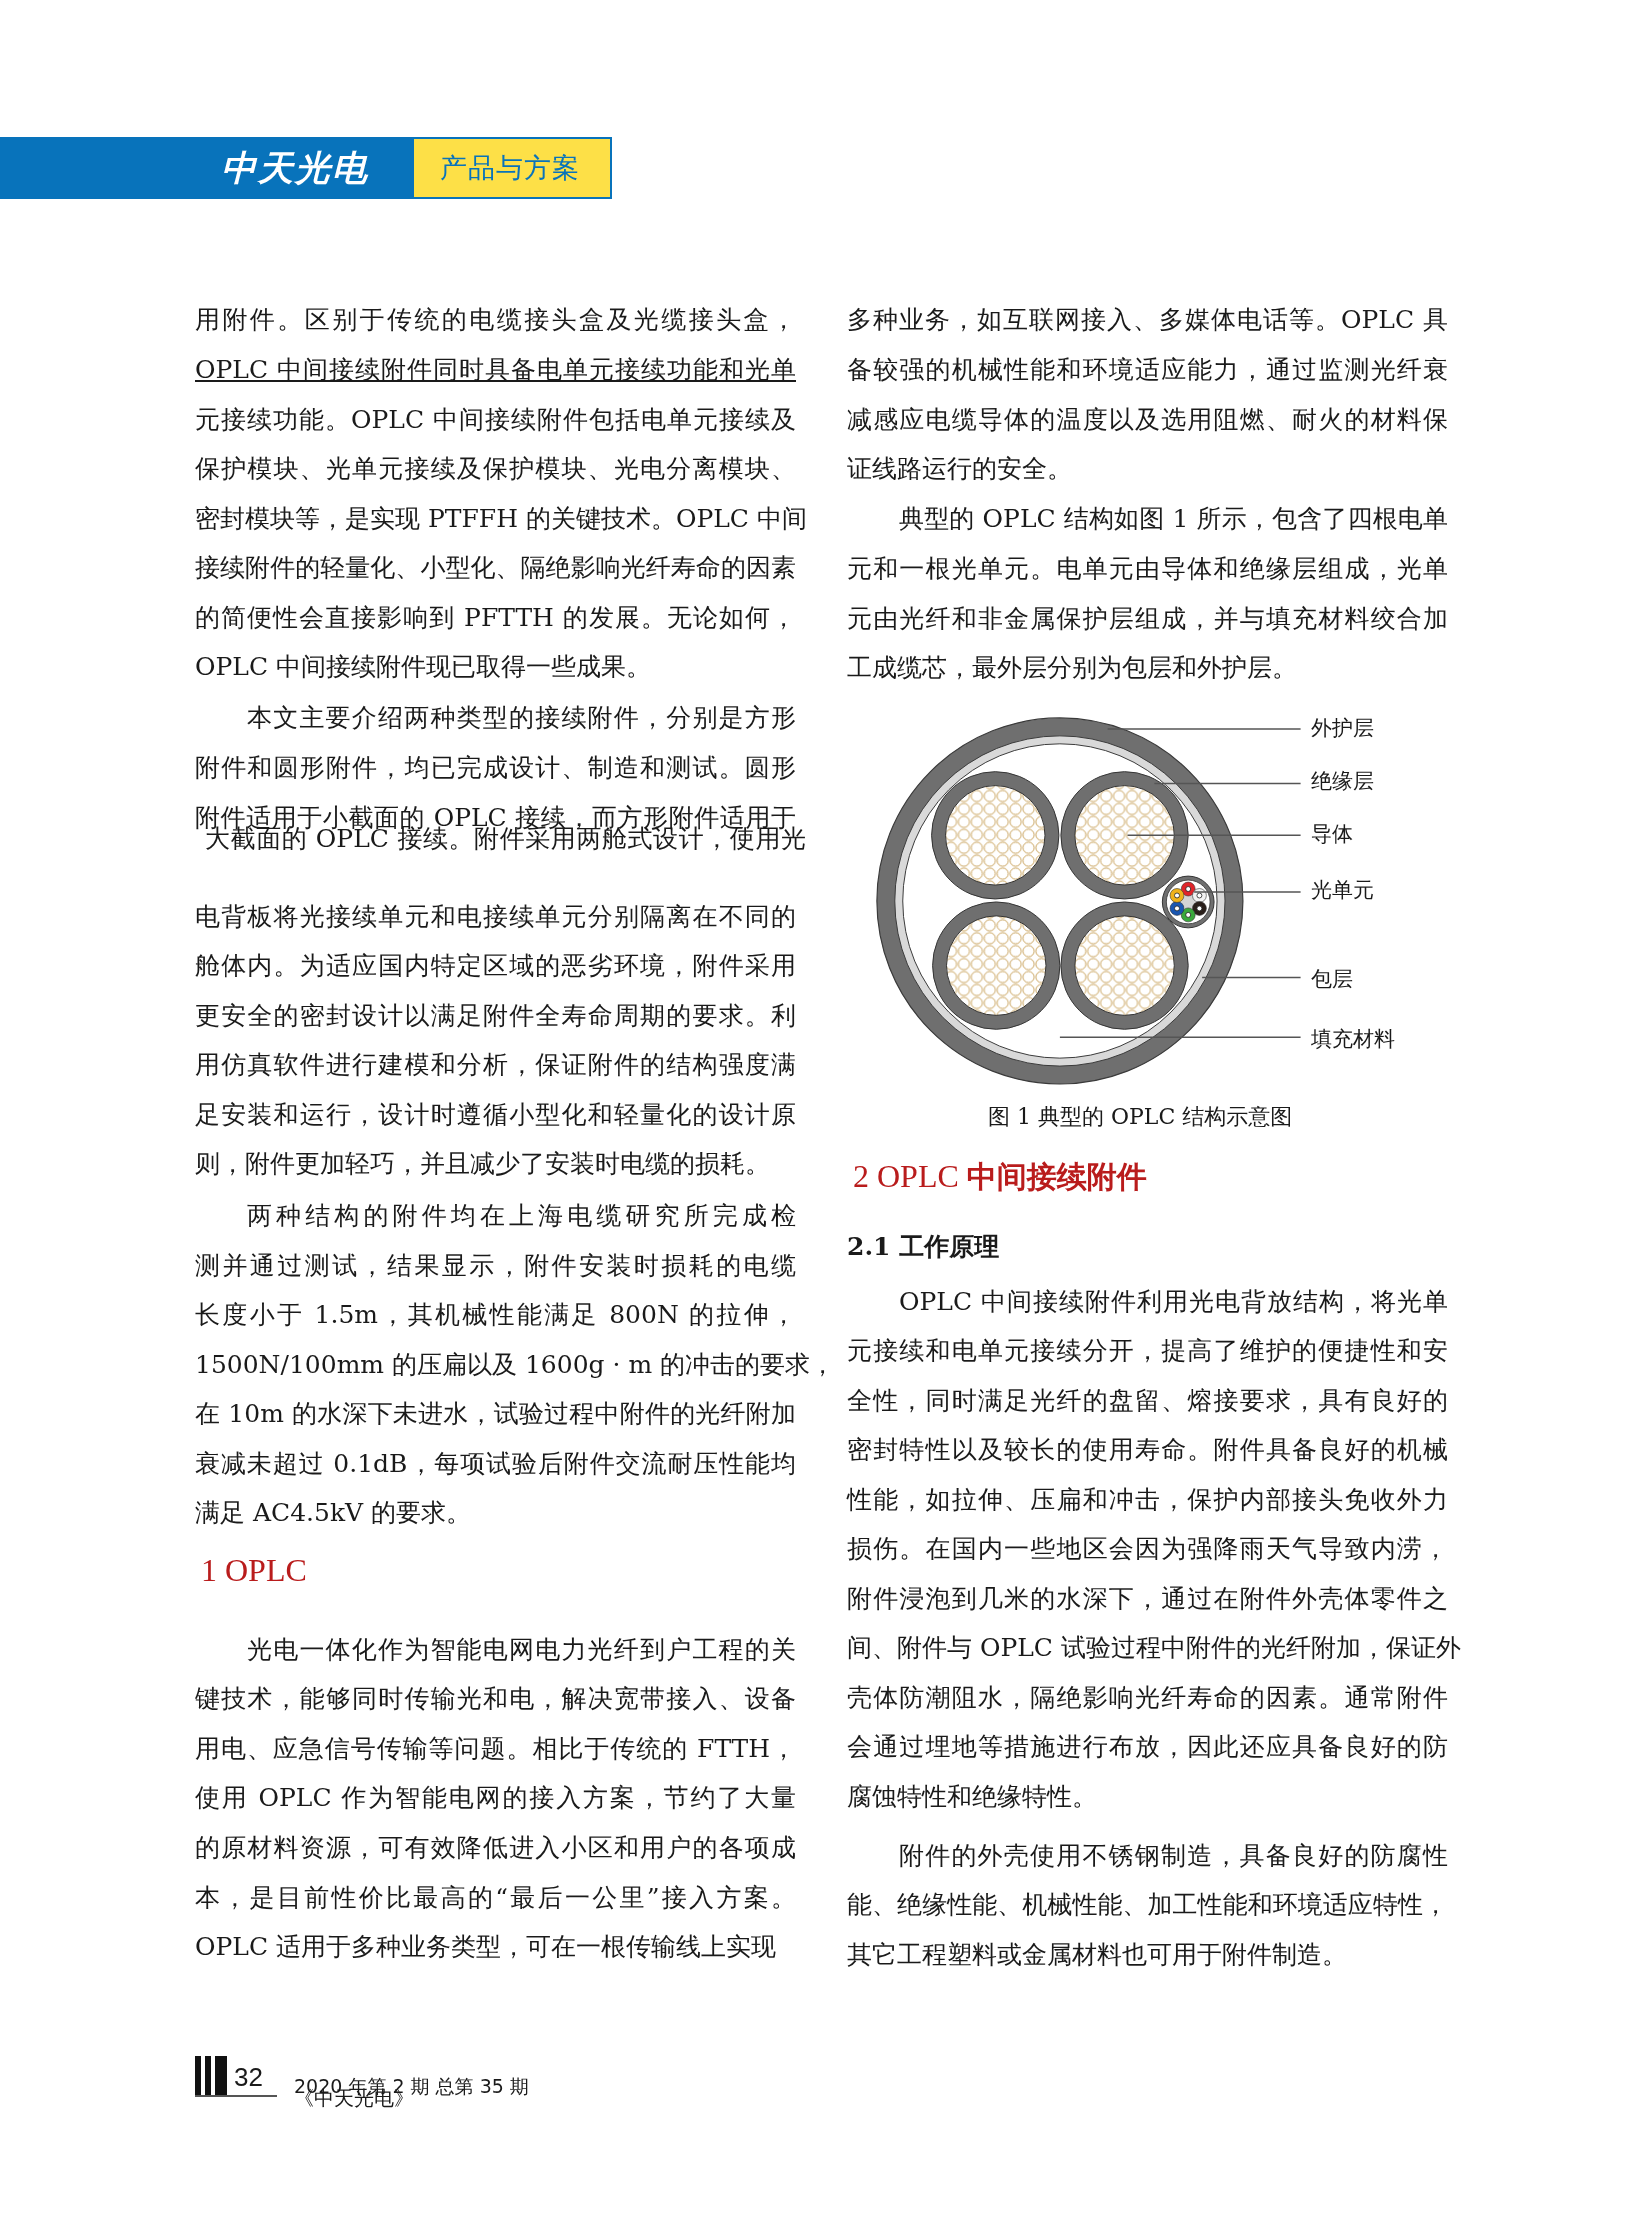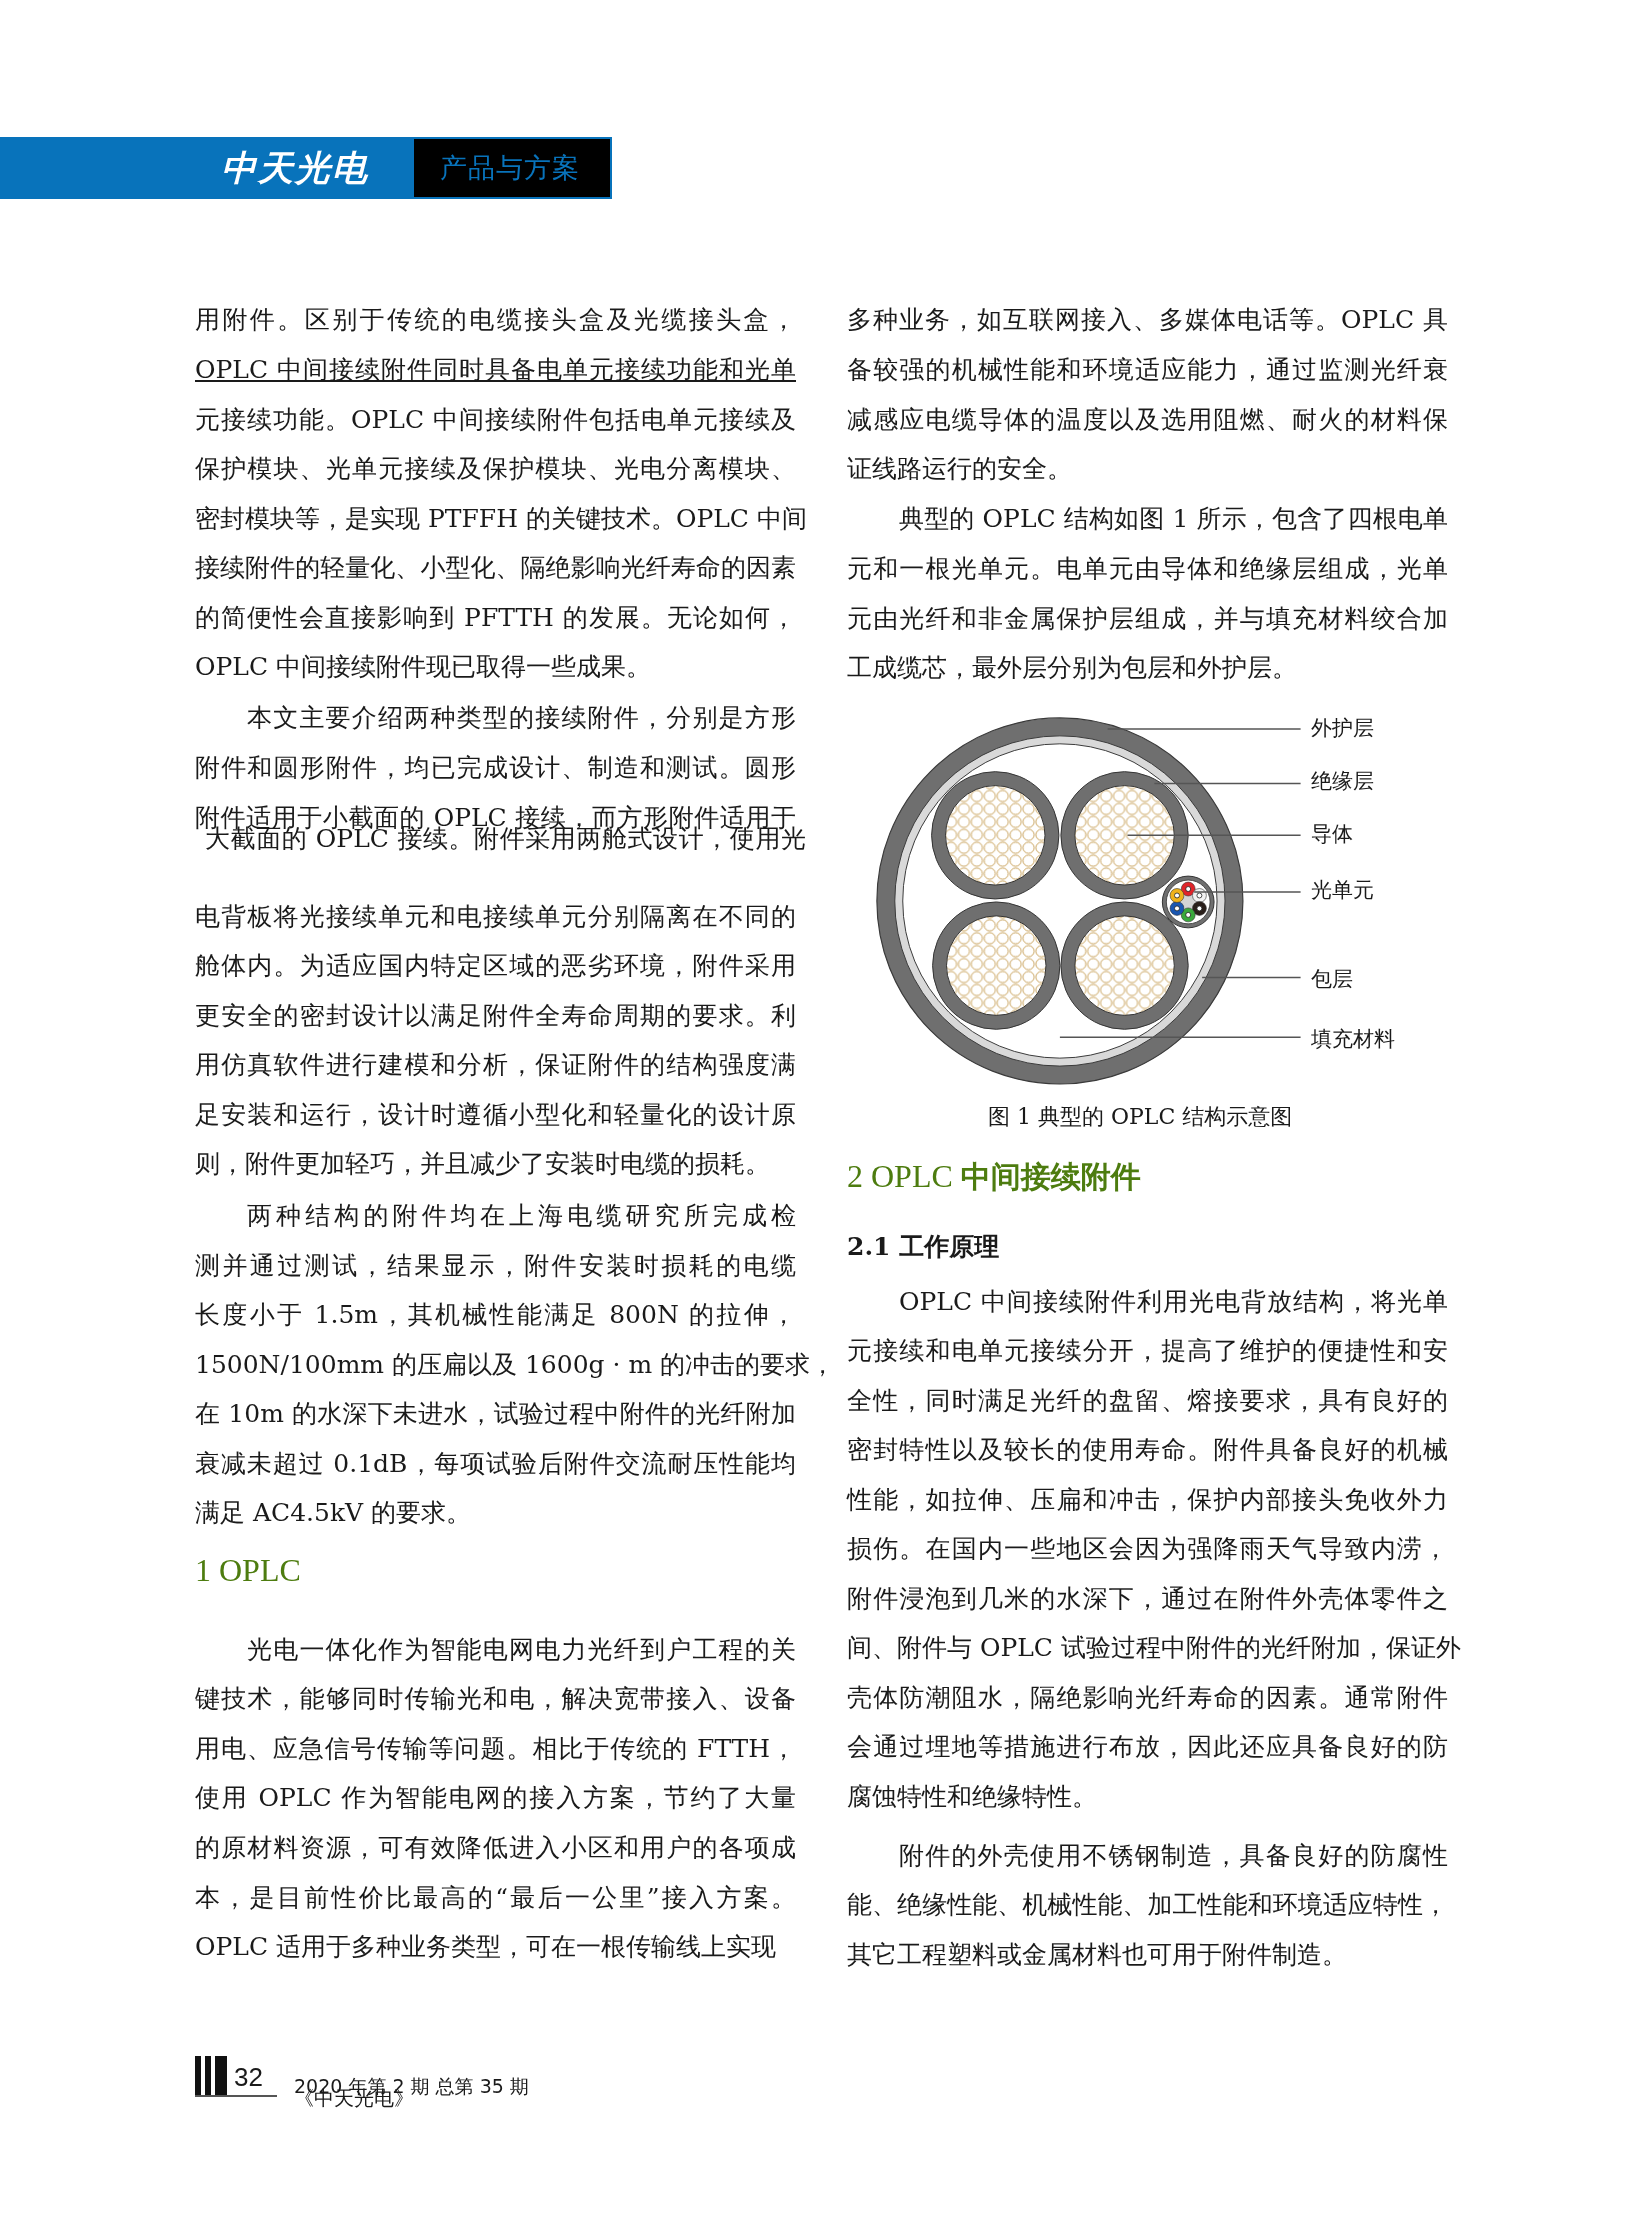--- a/index.html
+++ b/index.html
@@ -3,32 +3,32 @@
 <meta charset="utf-8">
 <style>
   html, body { margin:0; padding:0; }
   body { width:1646px; height:2233px; background:#ffffff; position:relative; overflow:hidden;
          font-family:"DejaVu Serif","Liberation Serif",serif; color:#1a1a1a; }
   .hdr-bar { position:absolute; left:0; top:137px; width:412px; height:62px; background:#0873bb; }
   .hdr-logo { position:absolute; left:221px; top:139px; width:149px; height:58px; line-height:58px;
               color:#fff; font-family:"DejaVu Serif",serif; font-weight:bold; font-size:35px;
               letter-spacing:2px; font-style:italic; }
   .hdr-box { position:absolute; left:412px; top:137px; width:196px; height:58px; border:2px solid #0873bb;
-             background:#000000; }
+             background:#fde047; }
   .hdr-box span { position:absolute; left:26px; top:0; line-height:58px; font-size:27px; color:#0873bb;
                   font-family:"DejaVu Sans","Liberation Sans",sans-serif; letter-spacing:1px; }
 
   .col { position:absolute; width:601px; }
   .col-left { left:195px; top:0; }
   .col-right { left:847px; top:0; }
   .line { position:absolute; left:0; width:601px; height:30px; line-height:30px; font-size:25px;
           white-space:nowrap; text-align:justify; text-align-last:justify; letter-spacing:0px; }
   .line.last { text-align-last:left; }
   .line.indent { left:52px; width:549px; }
-  .h1 { position:absolute; left:0; font-size:32px; line-height:36px; color:#4d7c0f; white-space:nowrap;
+  .h1 { position:absolute; left:6px; font-size:32px; line-height:36px; color:#b91c1c; white-space:nowrap;
         font-family:"Liberation Serif","DejaVu Serif",serif; }
   .h1 b { font-family:"DejaVu Sans","Liberation Sans",sans-serif; font-weight:bold; font-size:30px; }
   .h2 { position:absolute; left:0; font-size:25px; line-height:30px; font-weight:bold; white-space:nowrap; }
   .caption { position:absolute; font-size:22px; line-height:26px; white-space:nowrap; }
 
   .fig { position:absolute; left:856px; top:687px; width:557px; height:418px; }
   .fig-label { position:absolute; left:1311px; font-size:21px; line-height:24px; white-space:nowrap; }
 
   .ft-bars { position:absolute; left:195px; top:2056px; height:40px; }
   .ft-bar { position:absolute; top:0; height:40px; background:#111; }

